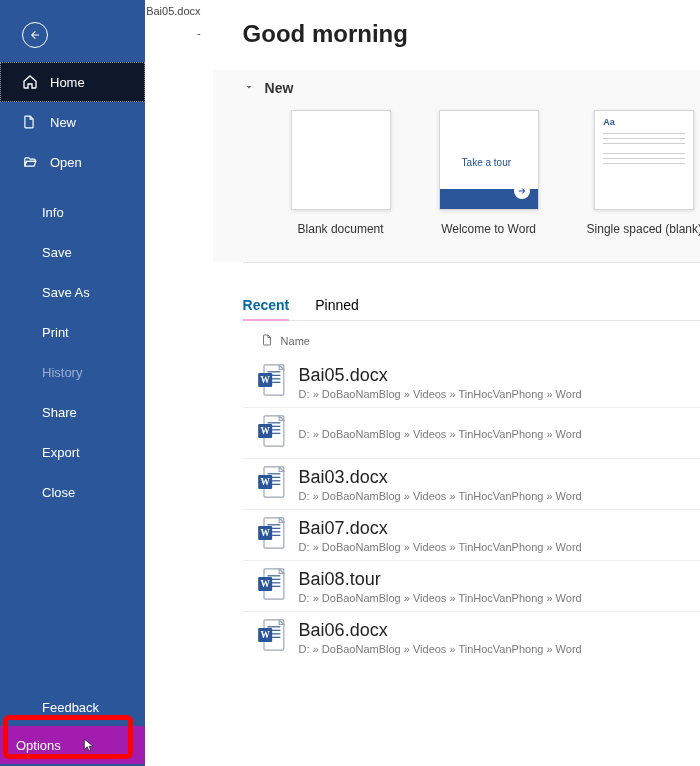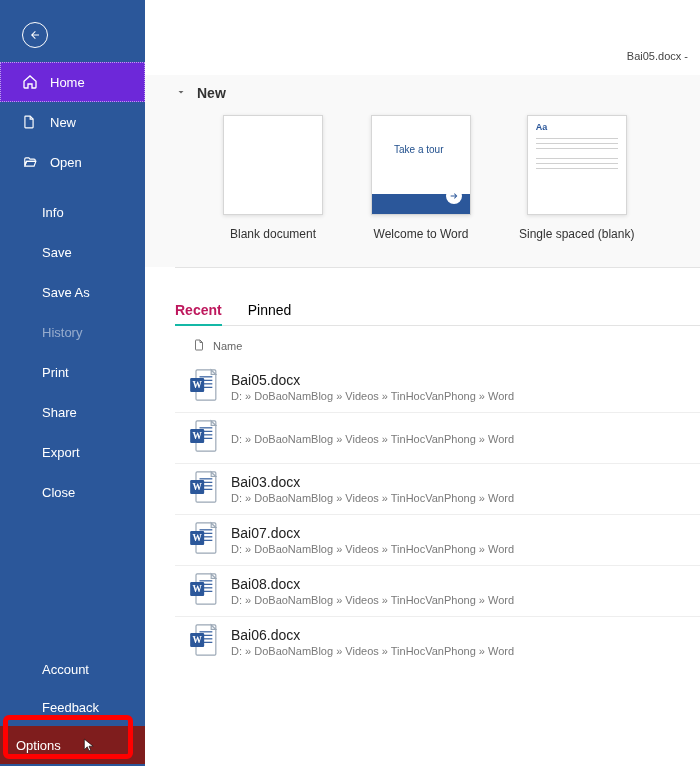--- a/index.html
+++ b/index.html
@@ -32,26 +32,26 @@
     height: 40px;
     padding-left: 22px;
     display: flex; align-items: center;
     font-size: 13px;
     cursor: pointer;
     gap: 12px;
   }
   .side-item .icon { width: 16px; display: flex; align-items: center; }
   .side-item.no-icon { padding-left: 42px; }
   .side-item.active {
-    background: #6d28d9;
+    background: #0f172a;
     outline: 1px dotted rgba(255,255,255,0.55);
     outline-offset: -1px;
   }
   .side-item.options {
-    background: #7f1d1d;
+    background: #a21caf;
     padding-left: 16px;
   }
   .side-item.dim { color: rgba(255,255,255,0.5); }
   .side-top   { }
   .side-mid   { margin-top: 10px; }
   .side-bot   { position: absolute; bottom: 0; left: 0; right: 0; padding-bottom: 2px; }
   .side-bot .side-item { height: 38px; }
   .options-highlight {
     position: absolute;
     left: 3px; bottom: 7px;
@@ -63,23 +63,22 @@
   .cursor {
     position: absolute;
     left: 82px; bottom: 12px;
     pointer-events: none;
   }
 
   
   .main {
     flex: 1;
     display: flex;
-    flex-direction: column;
+    flex-direction: row;
     overflow: hidden;
-    margin-top: 45px;
   }
   .titlebar {
     height: 22px;
     font-size: 11px;
     text-align: right;
     padding-right: 12px;
     line-height: 22px;
     color: #444;
   }
   .content { padding: 8px 0 0 30px; }
@@ -102,52 +101,52 @@
   .tpl-thumb {
     width: 100px; height: 100px;
     background: #fff;
     border: 1px solid #d6d6d6;
     box-shadow: 0 1px 4px rgba(0,0,0,0.12);
     position: relative;
     overflow: hidden;
   }
   .tpl-label { font-size: 12px; color: #333; white-space: nowrap; }
   
-  .thumb-tour .tour-txt { position: absolute; top: 28px; left: 22px; font-size: 10px; color: #1f4e8c; }
+  .thumb-tour .tour-txt { position: absolute; top: 46px; left: 22px; font-size: 10px; color: #1f4e8c; }
   .thumb-tour .blue-bar { position: absolute; bottom: 0; left: 0; right: 0; height: 20px; background: #2b579a; }
   .thumb-tour .arrow-c  { position: absolute; right: 8px; bottom: 10px; width: 16px; height: 16px; border-radius: 50%; background:#fff; display:flex;align-items:center;justify-content:center; }
   .thumb-tour .arrow-c svg { fill: #2b579a; }
   
   .thumb-ss   { font-size: 9px; color:#2b579a; font-weight:700; }
   .thumb-ss .aa { position:absolute; top:6px; left:8px; }
   .thumb-ss .ln { position:absolute; left:8px; right:8px; height:1px; background:#d0d0d0; }
 
   
   .tabs { display: flex; gap: 26px; font-size: 14px; margin-top: 34px; }
   .tab { color: #000000; cursor: pointer; padding-bottom: 6px; }
-  .tab.active { color: #be185d; font-weight:600; border-bottom: 2px solid #14b8a6; }
+  .tab.active { color: #0369a1; font-weight:600; border-bottom: 2px solid #f9a8d4; }
   hr.sep { border: none; border-top: 1px solid #e3e3e3; margin-top: -1px; }
   hr.sep2 { border: none; border-top: 1px solid #e3e3e3; }
 
   .list-head {
     display: flex; align-items: center; gap: 6px;
     font-size: 11px; color: #666;
     padding: 12px 0 8px 18px;
   }
   .list-head .doc-icon { width: 14px; }
 
   .file-row {
     display: flex; align-items: center; gap: 14px;
     padding: 6px 0 6px 14px;
     border-top: 1px solid #eee;
     cursor: pointer;
   }
   .file-row:first-of-type { border-top: none; }
   .word-ic { width: 28px; height: 34px; flex-shrink: 0; }
-  .file-txt .fname { font-size: 14px; color: #222; }
+  .file-txt .fname { font-size: 18px; color: #222; }
   .file-txt .fpath { font-size: 11px; color: #7a7a7a; margin-top: 2px; }
 
 </style>
 </head>
 <body>
 
 <div class="sidebar">
   <div class="back-btn">
     <svg width="12" height="12" viewBox="0 0 24 24">
         <path d="M20 11H7.83l5.59-5.59L12 4l-8 8 8 8 1.41-1.41L7.83 13H20z"></path>
@@ -186,59 +185,57 @@
   <div class="side-mid">
     <div class="side-item no-icon">
         <span>Info</span>
       </div>
     <div class="side-item no-icon">
         <span>Save</span>
       </div>
     <div class="side-item no-icon">
         <span>Save As</span>
       </div>
+    <div class="side-item no-icon">
+        <span>Print</span>
+      </div>
     <div class="side-item no-icon dim">
         <span>History</span>
       </div>
     <div class="side-item no-icon">
-        <span>Print</span>
-      </div>
-    <div class="side-item no-icon">
         <span>Share</span>
       </div>
     <div class="side-item no-icon">
         <span>Export</span>
       </div>
     <div class="side-item no-icon">
         <span>Close</span>
       </div>
   </div>
 
   <div class="side-bot">
-    <div class="side-item no-icon">
-        <span>Account</span>
-      </div>
     <div class="side-item no-icon">
         <span>Feedback</span>
       </div>
     <div class="side-item no-icon options">
         <span>Options</span>
       </div>
   </div>
 
   <div class="options-highlight"></div>
   <svg class="cursor" width="14" height="18" viewBox="0 0 24 24">
       <path fill="#fff" stroke="#000" stroke-width="1" d="M4 2l0 18 5-5 3 7 3-1-3-7 7 0z"></path>
     </svg>
 </div>
 
 <div class="main">
   <div class="titlebar">Bai05.docx -</div>
 
   <div class="content">
+    <h1 class="greeting">Good morning</h1>
 
     <div class="new-section">
       <div class="new-header">
         <span class="chev">
           <svg width="12" height="12" viewBox="0 0 24 24" fill="#666">
               <path d="M7 10l5 5 5-5z"></path>
             </svg>
         </span>
         <span>New</span>
       </div>
@@ -364,21 +361,21 @@
   <rect x="12" y="2" width="34" height="52" rx="2" fill="#fff" stroke="#9aa7b5" stroke-width="2"></rect>
   <path d="M38 2 L46 10 L38 10 Z" fill="#e6eaef" stroke="#9aa7b5" stroke-width="2"></path>
   <line x1="18" y1="14" x2="40" y2="14" stroke="#2b579a" stroke-width="2"></line>
   <line x1="18" y1="20" x2="40" y2="20" stroke="#2b579a" stroke-width="2"></line>
   <line x1="18" y1="26" x2="40" y2="26" stroke="#2b579a" stroke-width="2"></line>
   <line x1="18" y1="32" x2="40" y2="32" stroke="#2b579a" stroke-width="2"></line>
   <rect x="2" y="16" width="24" height="24" rx="2" fill="#2b579a"></rect>
   <text x="14" y="34" text-anchor="middle" font-family="Segoe UI" font-size="16" font-weight="700" fill="#fff">W</text>
 </svg></span>
     <div class="file-txt">
-      <div class="fname">Bai08.docx</div>
+      <div class="fname">Bai08.tour</div>
       <div class="fpath">D: » DoBaoNamBlog » Videos » TinHocVanPhong » Word</div>
     </div>
         </div>
         <div class="file-row">
     <span><svg class="word-ic" viewBox="0 0 48 56">
   <rect x="12" y="2" width="34" height="52" rx="2" fill="#fff" stroke="#9aa7b5" stroke-width="2"></rect>
   <path d="M38 2 L46 10 L38 10 Z" fill="#e6eaef" stroke="#9aa7b5" stroke-width="2"></path>
   <line x1="18" y1="14" x2="40" y2="14" stroke="#2b579a" stroke-width="2"></line>
   <line x1="18" y1="20" x2="40" y2="20" stroke="#2b579a" stroke-width="2"></line>
   <line x1="18" y1="26" x2="40" y2="26" stroke="#2b579a" stroke-width="2"></line>

